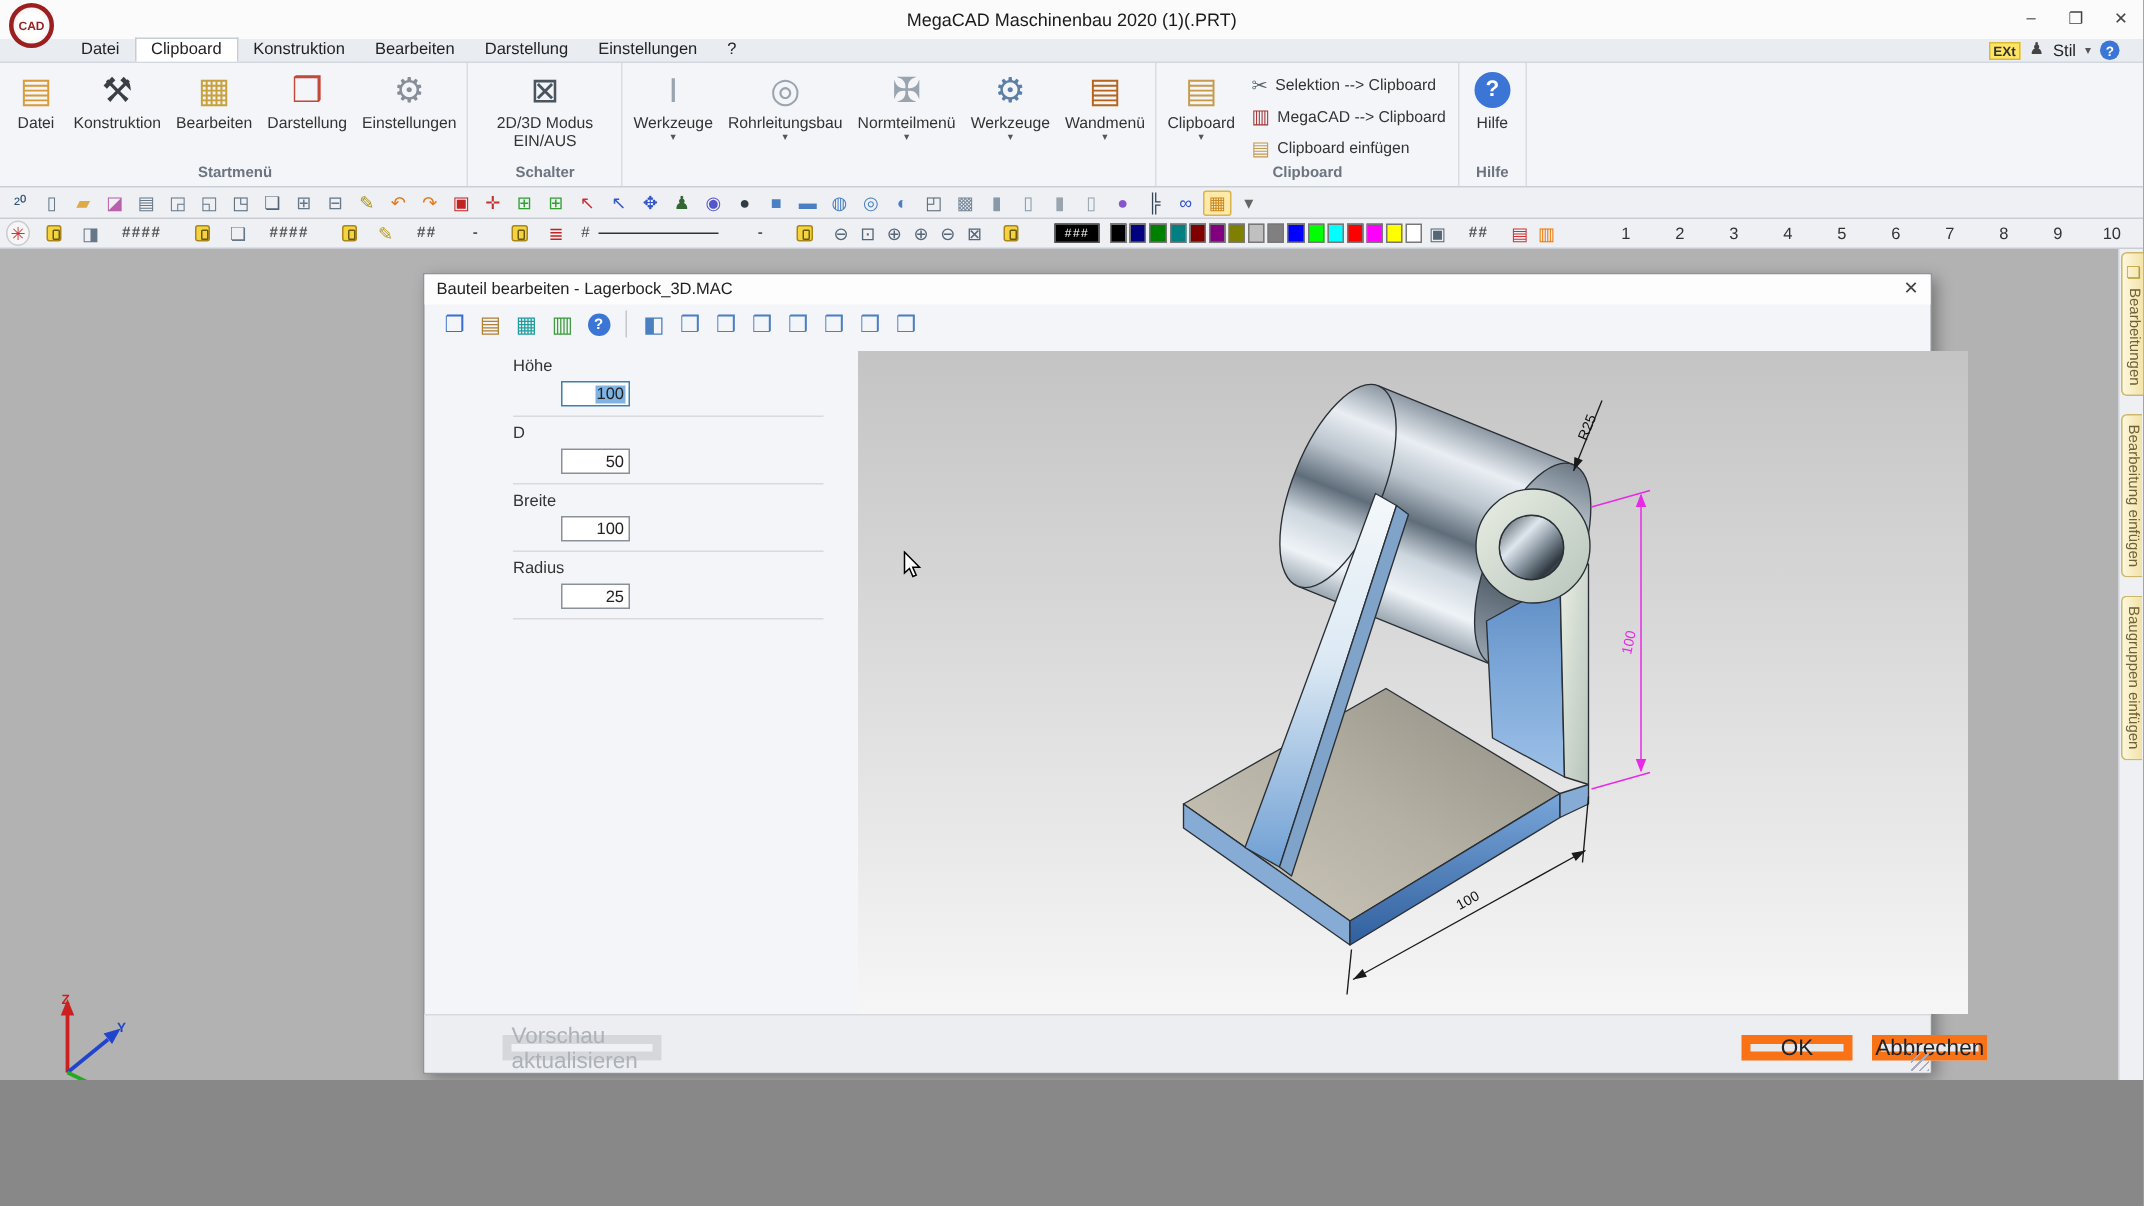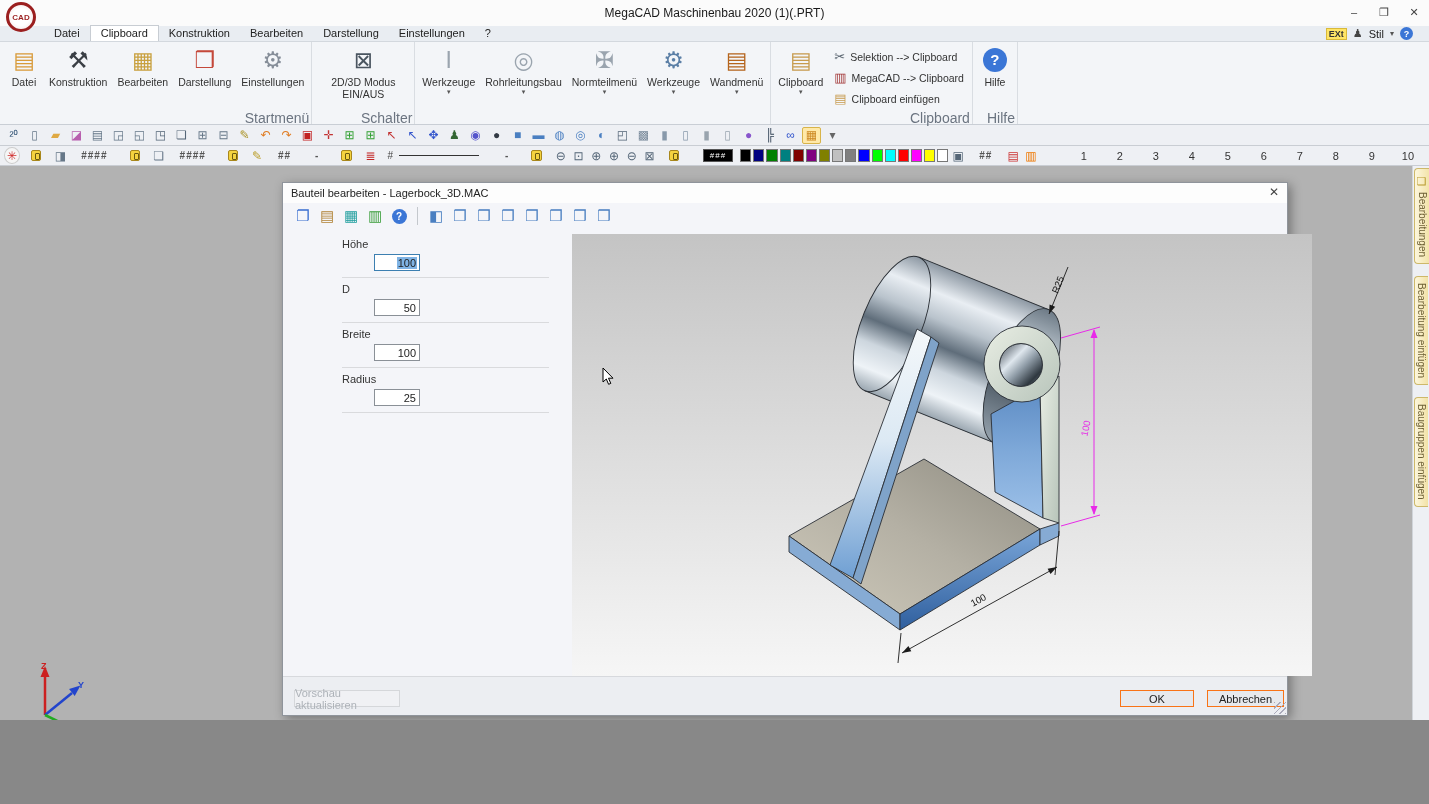--- a/index.html
+++ b/index.html
@@ -23,21 +23,21 @@
   .extchip{background:#ffe566;font-size:9px;font-weight:bold;padding:0 2px;border:1px solid #d9b93a;color:#333;}
   .person{font-size:11px;color:#444;line-height:13px;}
   .stil{font-size:11px;color:#222;}
   .caret{font-size:8px;color:#555;}
   .mhelp{width:13px;height:13px;border-radius:50%;background:#3b76d6;color:#fff;font-size:9px;
          font-weight:bold;display:flex;align-items:center;justify-content:center;}
   
   .ribbon{display:flex;align-items:stretch;height:83px;background:#f3f5f8;border-bottom:1px solid #c9ced5;padding-left:2px;}
   .rbgroup{display:flex;flex-direction:column;border-right:1px solid #d9dde2;padding:1px 2px 0 2px;}
   .rbcontent{flex:1;display:flex;align-items:flex-start;}
-  .rbcap{height:14px;text-align:right;font-size:14px;color:#6b7480;}
+  .rbcap{height:14px;text-align:center;font-size:10px;color:#6b7480;font-weight:bold;}
   .rbitem{display:flex;flex-direction:column;align-items:center;padding:1px 5px;min-width:40px;}
   .rbico{height:32px;font-size:23px;line-height:32px;}
   .rblbl{font-size:10.5px;color:#333;text-align:center;line-height:12px;max-width:88px;}
   .rbdd{font-size:7px;color:#555;line-height:8px;}
   .rbcol{display:flex;flex-direction:column;padding-top:3px;}
   .rbsmall{display:flex;align-items:center;gap:5px;height:21px;font-size:10.5px;color:#333;padding:0 6px;}
   .rbsmall .si{font-size:13px;}
   .circle-ico{border-radius:50%;color:#fff;font-weight:bold;display:flex;align-items:center;justify-content:center;}
   .rbico.circle-ico{width:24px;height:24px;font-size:15px;line-height:24px;margin:4px 0;}
   
@@ -72,22 +72,22 @@
   .params{position:absolute;left:0;top:0;width:253px;height:447px;padding-top:4px;}
   .flab{margin:5px 0 0 23px;font-size:11px;color:#333;height:13px;}
   .finput{margin:3px 0 0 55px;width:46px;height:17px;border:1px solid #8a9097;background:#fff;
           display:flex;align-items:center;justify-content:flex-end;padding-right:2px;font-size:11px;}
   .finput.focus{border-color:#3c7fb1;}
   .fval{padding:0 1px;}
   .fval.sel{background:#7fb3e4;}
   .fsep{margin:6px 23px 0 23px;border-top:1px solid #d9dadd;height:0;}
   .preview{position:absolute;left:253px;top:5px;width:740px;height:442px;}
   .dlg-footer{position:absolute;left:0;top:493px;width:1004px;height:39px;background:#eceef2;border-top:1px solid #d7d9dd;}
-  .btn{position:absolute;height:17px;font-size:11px;display:flex;align-items:center;justify-content:center;
-       background:#e7e9ed;border:1px solid #f97316;}
+  .btn{position:absolute;height:17px;font-size:15px;display:flex;align-items:center;justify-content:center;
+       background:#e7e9ed;border:6px solid #f97316;margin-left:41px;}
   .btn.disabled{color:#adb2b8;background:#f0f1f4;border-color:#d5d7da;}
   .btn.preview-btn{left:11px;top:13px;width:106px;}
   .btn.ok{left:837px;top:13px;width:74px;}
   .btn.cancel{left:924px;top:13px;width:77px;}
   .grip{position:absolute;right:1px;bottom:1px;width:12px;height:12px;
         background:repeating-linear-gradient(135deg,#aab 0 1px,transparent 1px 4px);}
   
   .edgecol{position:absolute;right:0;top:166px;width:17px;height:575px;background:#eef0f4;border-left:1px solid #d0d4d9;padding-top:2px;}
   .stab{writing-mode:vertical-rl;background:linear-gradient(90deg,#fdf7dd,#f2e2a6);border:1px solid #cdb86a;
         border-right:none;border-radius:4px 0 0 4px;color:#6e6136;font-size:10px;padding:6px 1px;

